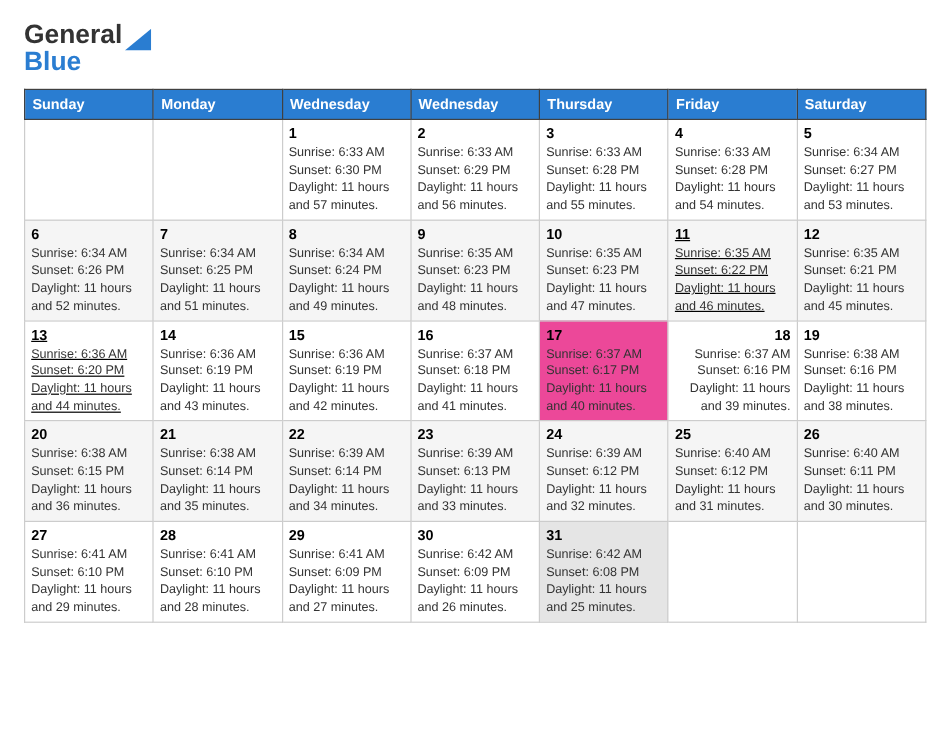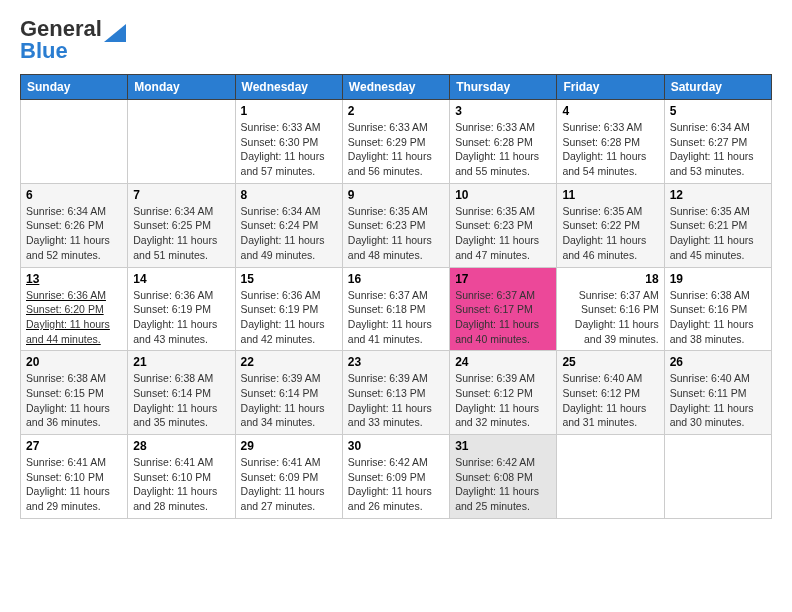--- a/index.html
+++ b/index.html
@@ -164,21 +164,21 @@
           <div class="day-info" style="white-space: pre-line;">Sunrise: 6:35 AM
 Sunset: 6:23 PM
 Daylight: 11 hours and 48 minutes.</div>
         </td>
         <td style="background: rgb(245, 245, 245);">
           <span class="day-num">10</span>
           <div class="day-info" style="white-space: pre-line;">Sunrise: 6:35 AM
 Sunset: 6:23 PM
 Daylight: 11 hours and 47 minutes.</div>
         </td>
-        <td style="background: rgb(245, 245, 245);">
+        <td style="background: rgb(245, 245, 245); text-decoration: underline;">
           <span class="day-num">11</span>
           <div class="day-info" style="white-space: pre-line;">Sunrise: 6:35 AM
 Sunset: 6:22 PM
 Daylight: 11 hours and 46 minutes.</div>
         </td>
         <td style="background: rgb(245, 245, 245);">
           <span class="day-num">12</span>
           <div class="day-info" style="white-space: pre-line;">Sunrise: 6:35 AM
 Sunset: 6:21 PM
 Daylight: 11 hours and 45 minutes.</div>

